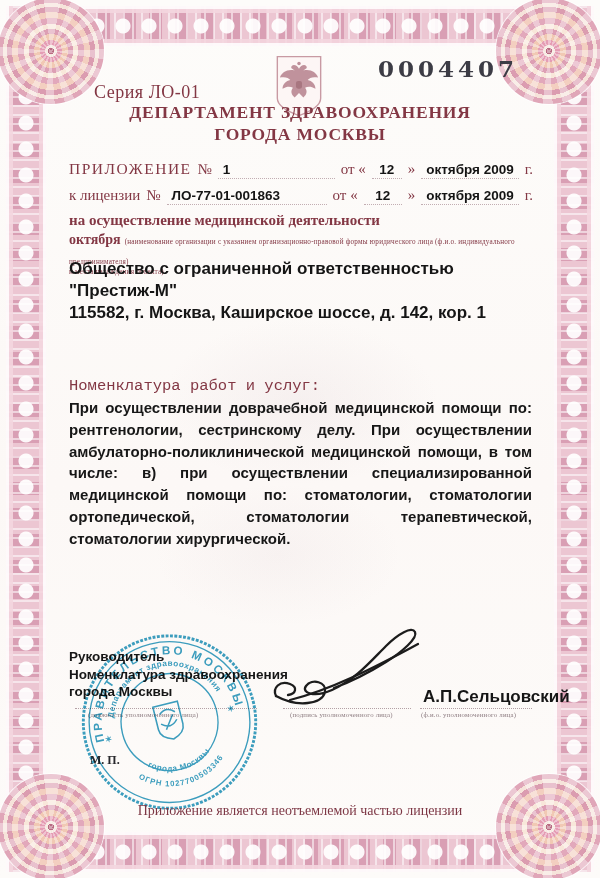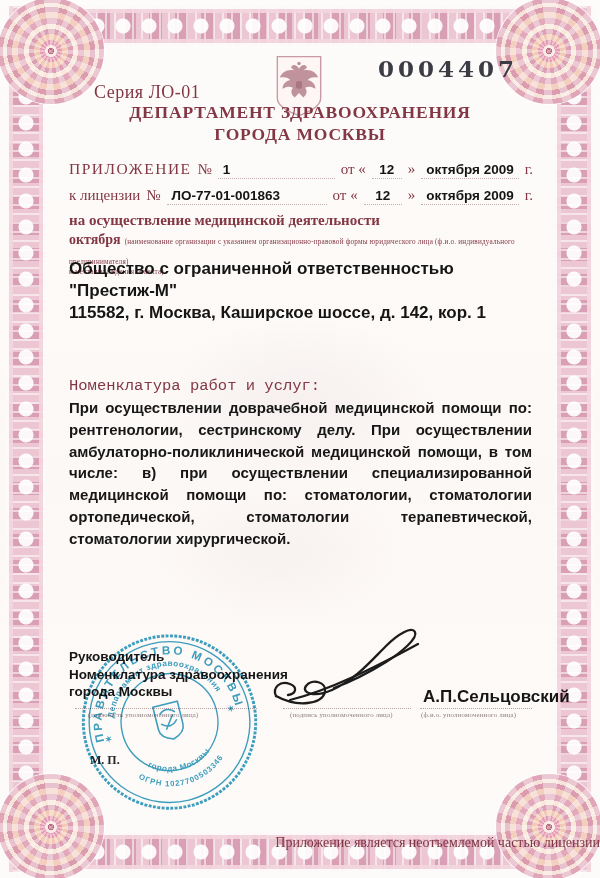--- a/index.html
+++ b/index.html
@@ -82,21 +82,21 @@
   .caption{position:absolute;font-size:6.8px;color:#8d7c81;letter-spacing:.2px;white-space:nowrap;}
   .caption.pos{left:88px;top:711px;}
   .caption.sig{left:290px;top:711px;}
   .caption.name{left:421px;top:711px;}
   .seal-mark{position:absolute;left:90px;top:753px;font-weight:700;font-size:12px;color:#28282c;}
 
   .signature{position:absolute;left:270px;top:616px;}
   .stamp{position:absolute;left:78px;top:630px;transform:rotate(-14deg);opacity:.88;mix-blend-mode:multiply;}
   .stamp text{fill:#2193bb;font-family:"Liberation Sans",sans-serif;font-weight:700;}
 
-  .footer{position:absolute;left:0;right:0;top:803px;text-align:right;font-size:14px;color:#7d3745;margin-top:32px;}
+  .footer{position:absolute;left:0;right:0;top:803px;text-align:center;font-size:14px;color:#7d3745;}
 </style>
 </head>
 <body>
 
 <div class="page">
 
   <div class="strip top"></div>
   <div class="strip bottom"></div>
   <div class="strip v left"></div>
   <div class="strip v right"></div>

